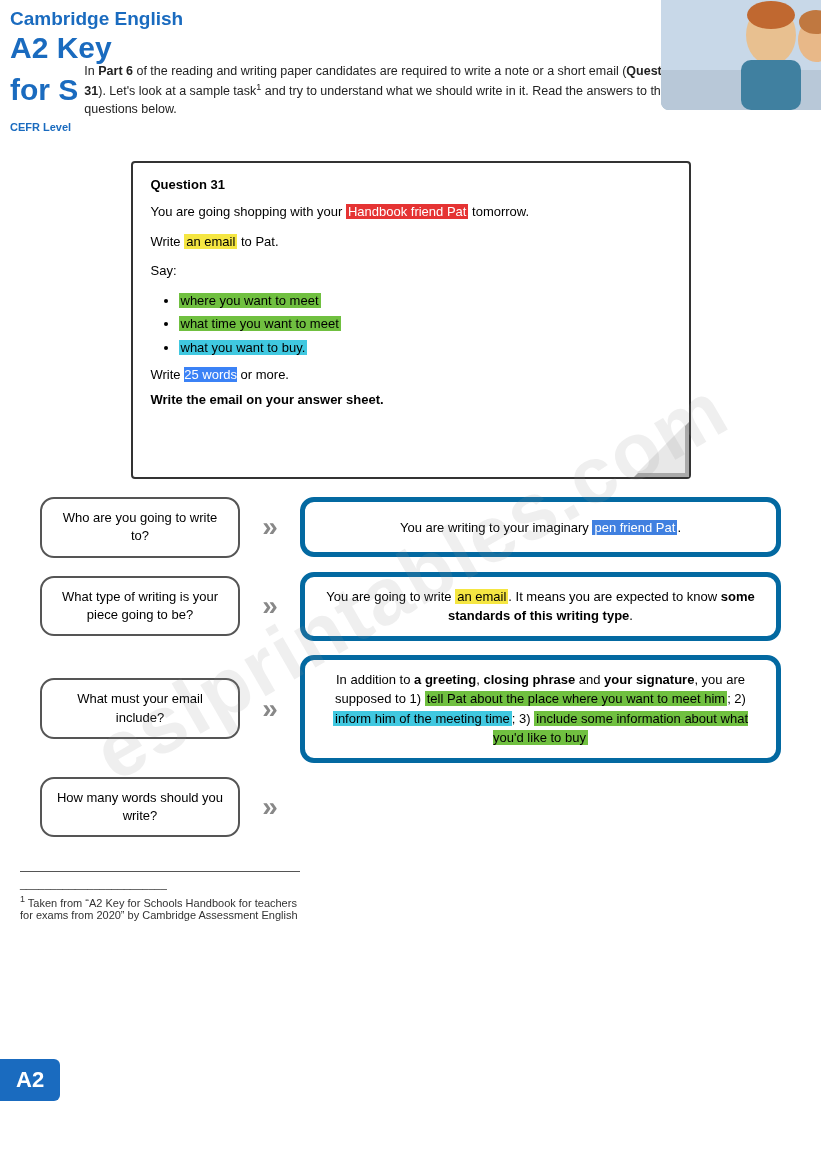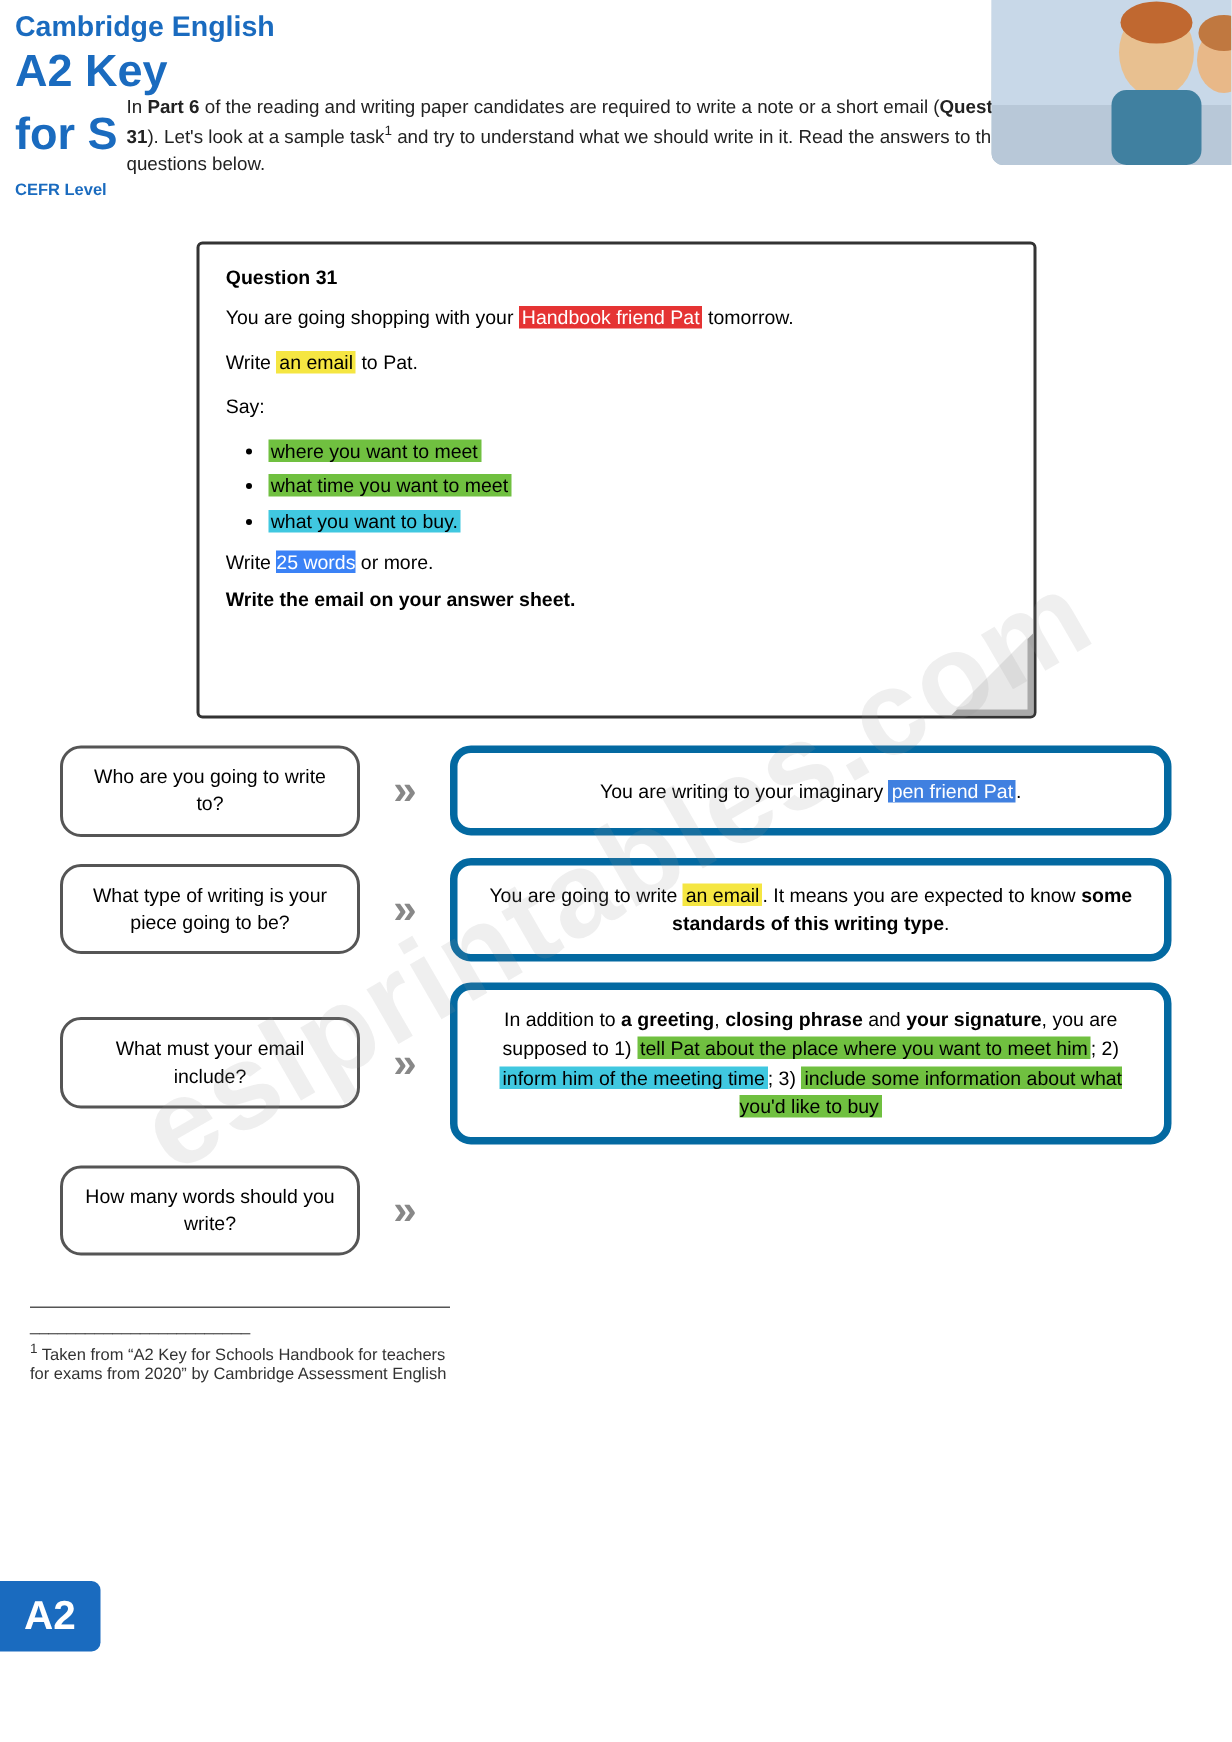--- a/index.html
+++ b/index.html
@@ -253,21 +253,21 @@
       letter-spacing: 2px;
     }
 
     
     .a2-badge {
       position: absolute;
       bottom: 60px;
       left: 0;
       background: #1a6bbf;
       color: #fff;
-      font-size: 27px;
+      font-size: 22px;
       font-weight: bold;
       padding: 8px 16px;
       border-radius: 0 6px 6px 0;
     }
 
     
     .footer {
       margin: 10px 20px 8px 20px;
       border-top: 1px solid #555;
       padding-top: 6px;

